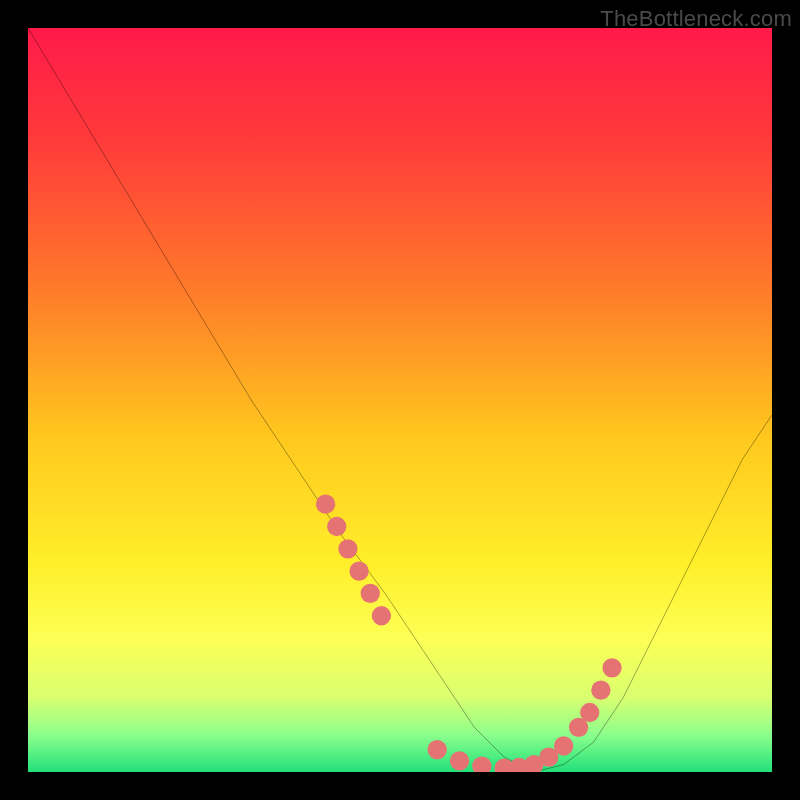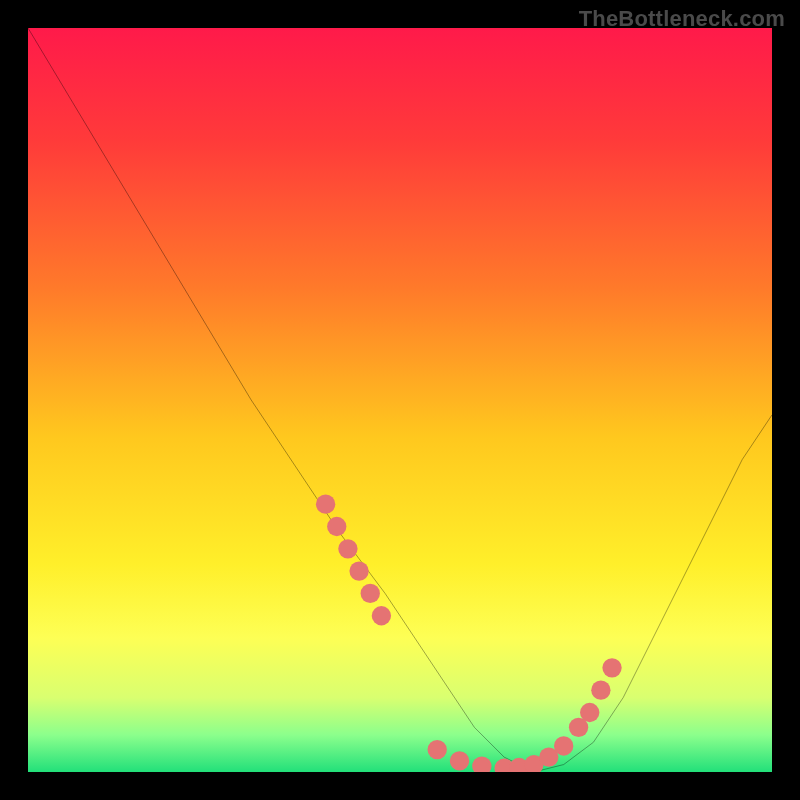--- a/index.html
+++ b/index.html
@@ -13,24 +13,24 @@
   }
   .chart-container {
     position: relative;
     width: 800px;
     height: 800px;
     background: #000;
   }
   .watermark {
     position: absolute;
     top: 6px;
-    right: 15px;
+    right: 8px;
     color: #4a4a4a;
     font-size: 22px;
-    font-weight: bold;
+    font-weight: normal;
     letter-spacing: 0.2px;
     z-index: 10;
   }
   .plot-area {
     position: absolute;
     left: 28px;
     top: 28px;
     width: 744px;
     height: 744px;
   }

